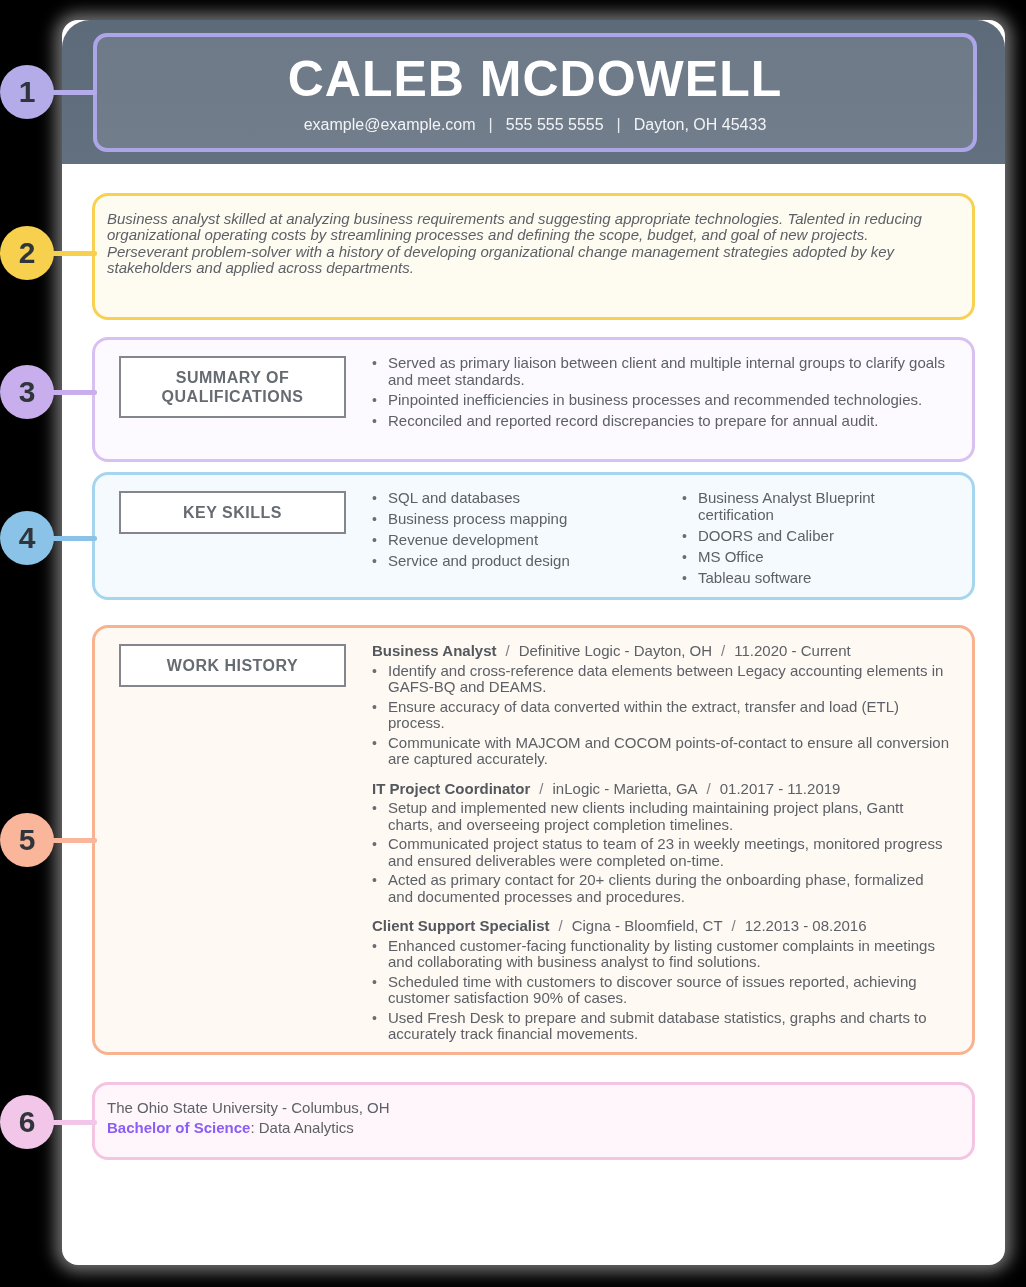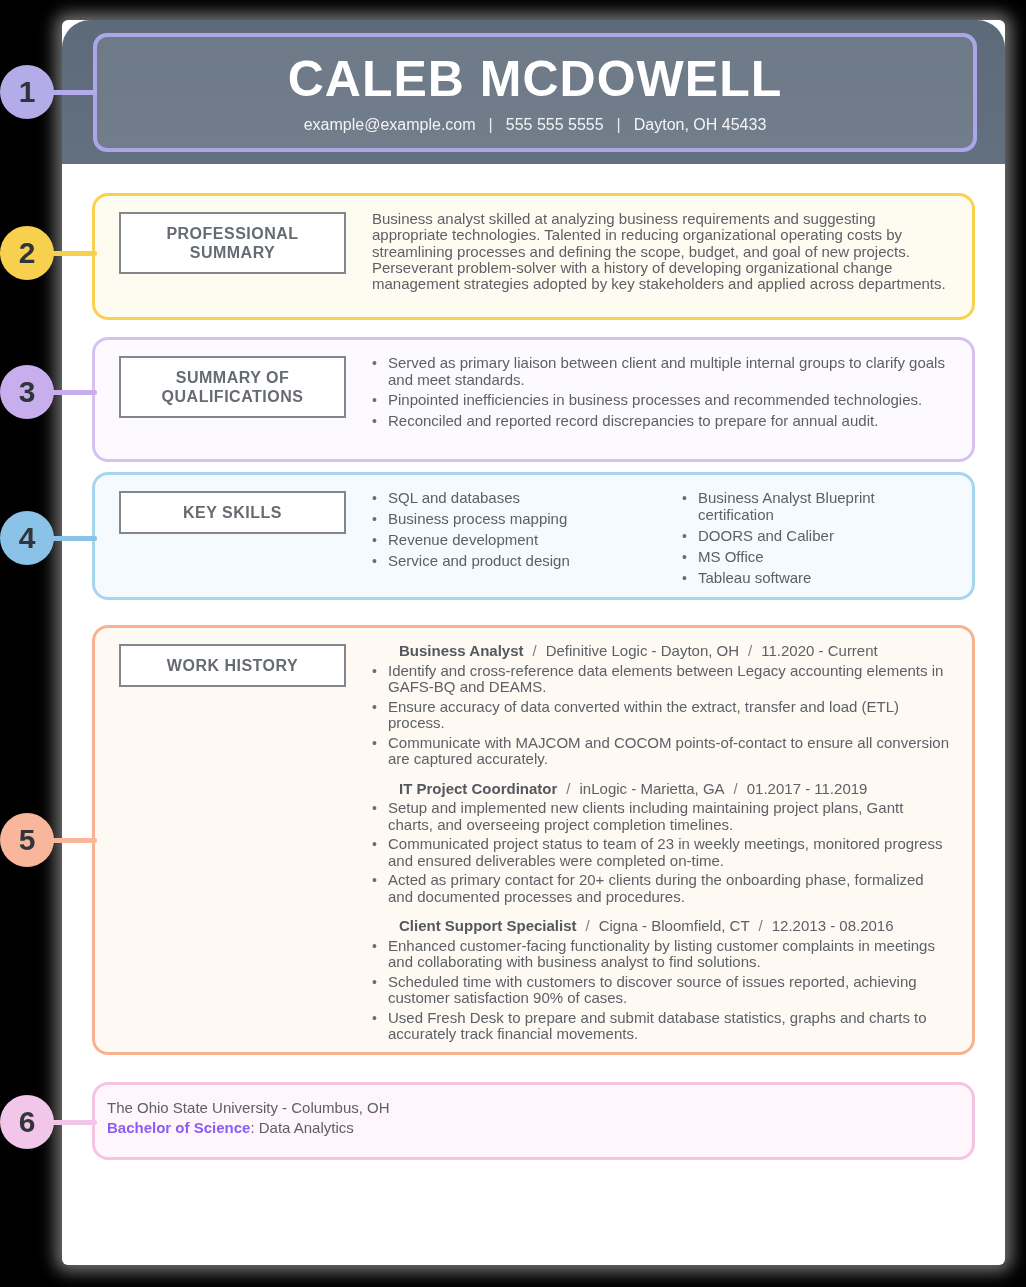--- a/index.html
+++ b/index.html
@@ -13,21 +13,21 @@
     overflow: hidden;
     margin: 0 auto;
   }
 
   
   .card {
     position: absolute;
     left: 62px; top: 20px;
     width: 943px; height: 1245px;
     background: #ffffff;
-    border-radius: 6px;
+    border-radius: 16px;
     box-shadow: 0 0 16px 7px rgba(130,130,130,0.85);
     z-index: 1;
     overflow: hidden;
   }
 
   .banner {
     position: relative;
     width: 100%; height: 144px;
     background: linear-gradient(#5d6a79, #62707f);
     border-radius: 28px 28px 0 0;
@@ -97,40 +97,40 @@
   }
 
   .content {
     flex: 1;
     color: #5d6167;
     font-size: 15px;
     line-height: 16.5px;
     padding-right: 8px;
     padding-top: 1px;
   }
-  .content p { line-height: 16.3px; }
+  .content p { line-height: 16.3px; font-style: italic; }
 
   .bullet { display: flex; margin-bottom: 4px; }
   .bullet .dot {
     flex: 0 0 16px;
     color: #6a6e74;
     font-size: 14px;
     line-height: 16.5px;
     text-align: left;
   }
   .bullet .btxt { flex: 1; }
 
   .skills-cols { display: flex; }
   .skills-col1 { width: 310px; flex: 0 0 310px; }
   .skills-col2 { flex: 1; }
   .skills-col1 .bullet, .skills-col2 .bullet { margin-bottom: 4.5px; }
 
   .job { margin-bottom: 13px; }
   .job-head { margin-bottom: 3px; white-space: nowrap; }
-  .job-title { font-weight: 700; color: #54585e; margin-left: 27px; }
+  .job-title { font-weight: 700; color: #54585e; }
   .job-sep { color: #7b7f85; margin: 0 9px; }
   .job .bullet { margin-bottom: 3px; }
 
   .edu-line1 { margin-bottom: 3px; }
   .edu-degree { font-weight: 700; color: #8b5cf6; }
 
   
   .marker-line {
     position: absolute;
     height: 5px;
@@ -190,23 +190,20 @@
           <span>example@example.com</span>
           <span class="sep">|</span>
           <span>555 555 5555</span>
           <span class="sep">|</span>
           <span>Dayton, OH 45433</span>
         </div>
       </div>
     </div>
 
     <section class="sec sec-2" style="border-color: rgb(248, 209, 80); background-color: rgb(254, 251, 241);">
-      <div class="label-col">
-        <div class="label-box">PROFESSIONAL SUMMARY</div>
-      </div>
       <div class="content">
         <p>Business analyst skilled at analyzing business requirements and suggesting appropriate technologies. Talented in reducing organizational operating costs by streamlining processes and defining the scope, budget, and goal of new projects. Perseverant problem-solver with a history of developing organizational change management strategies adopted by key stakeholders and applied across departments.</p>
       </div>
     </section>
 
     <section class="sec sec-3" style="border-color: rgb(216, 192, 242); background-color: rgb(252, 250, 254);">
       <div class="label-col">
         <div class="label-box">SUMMARY OF QUALIFICATIONS</div>
       </div>
       <div class="content">

